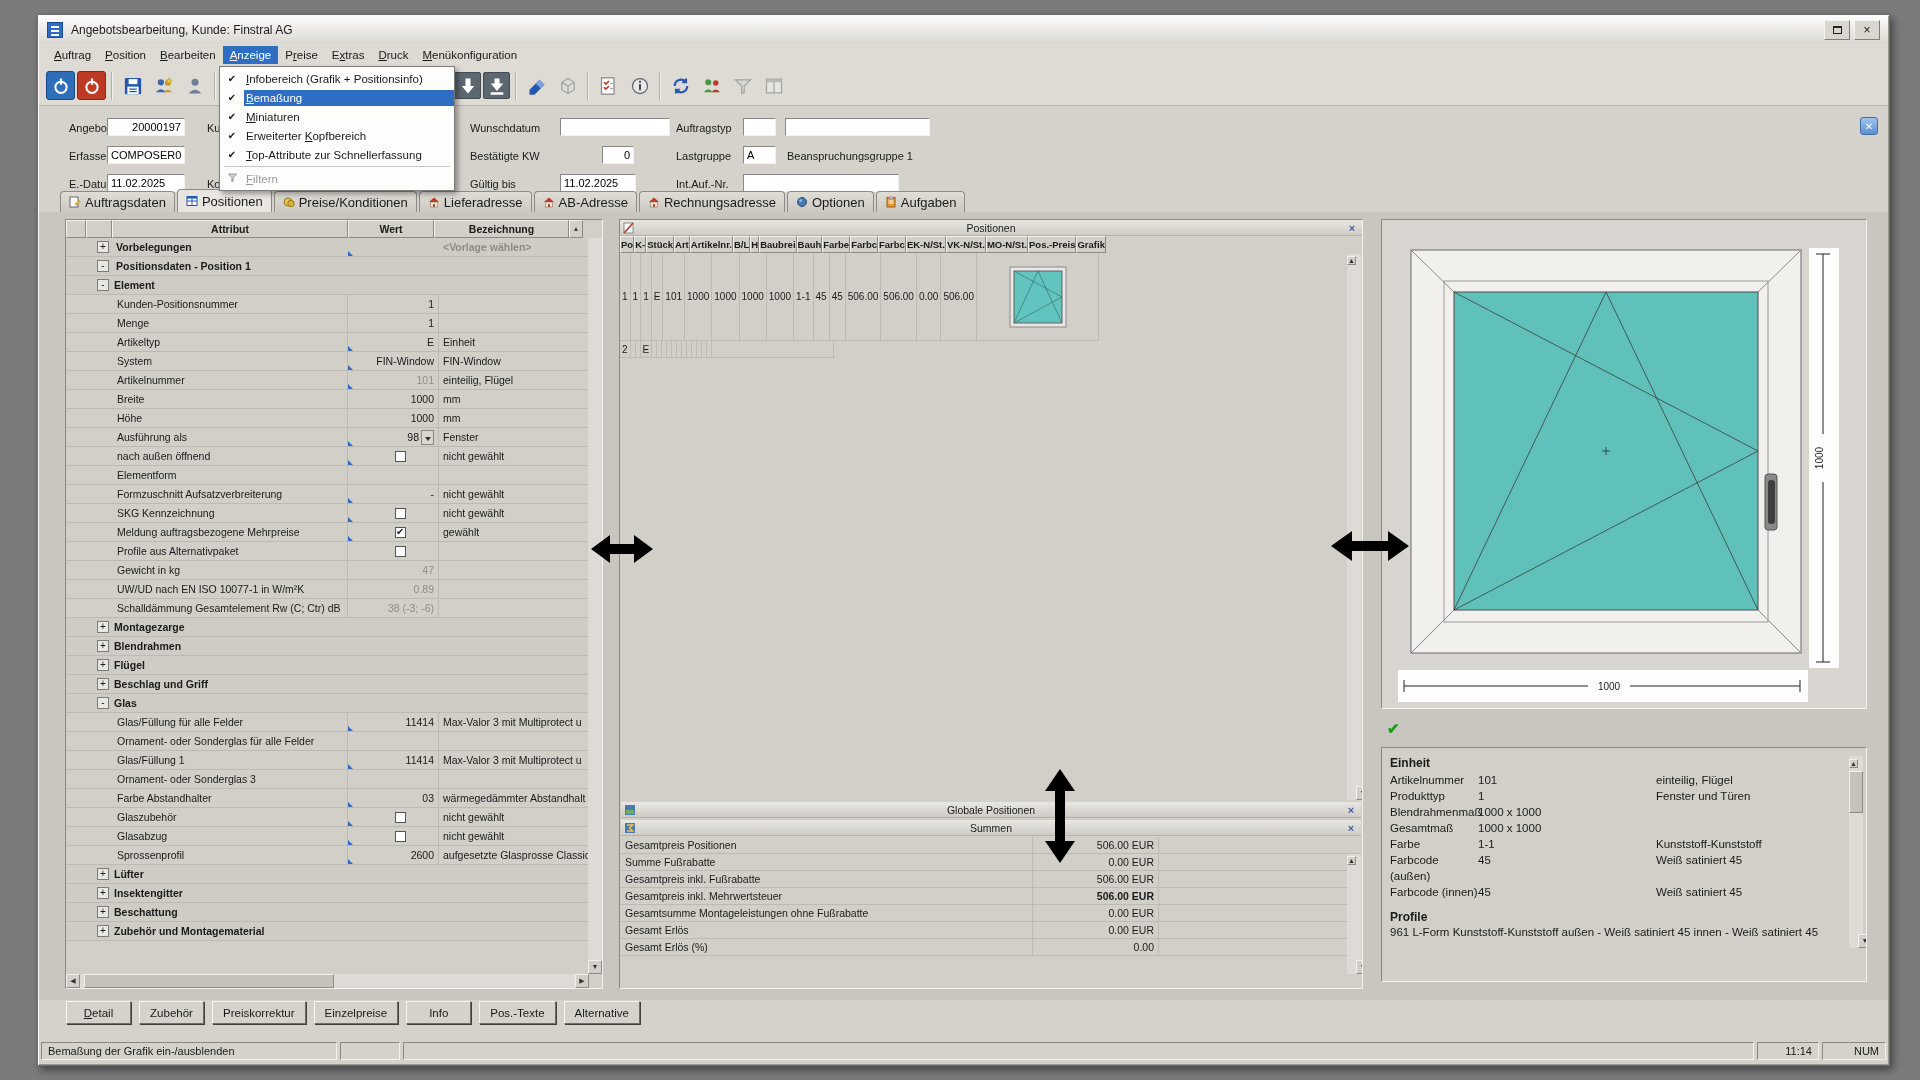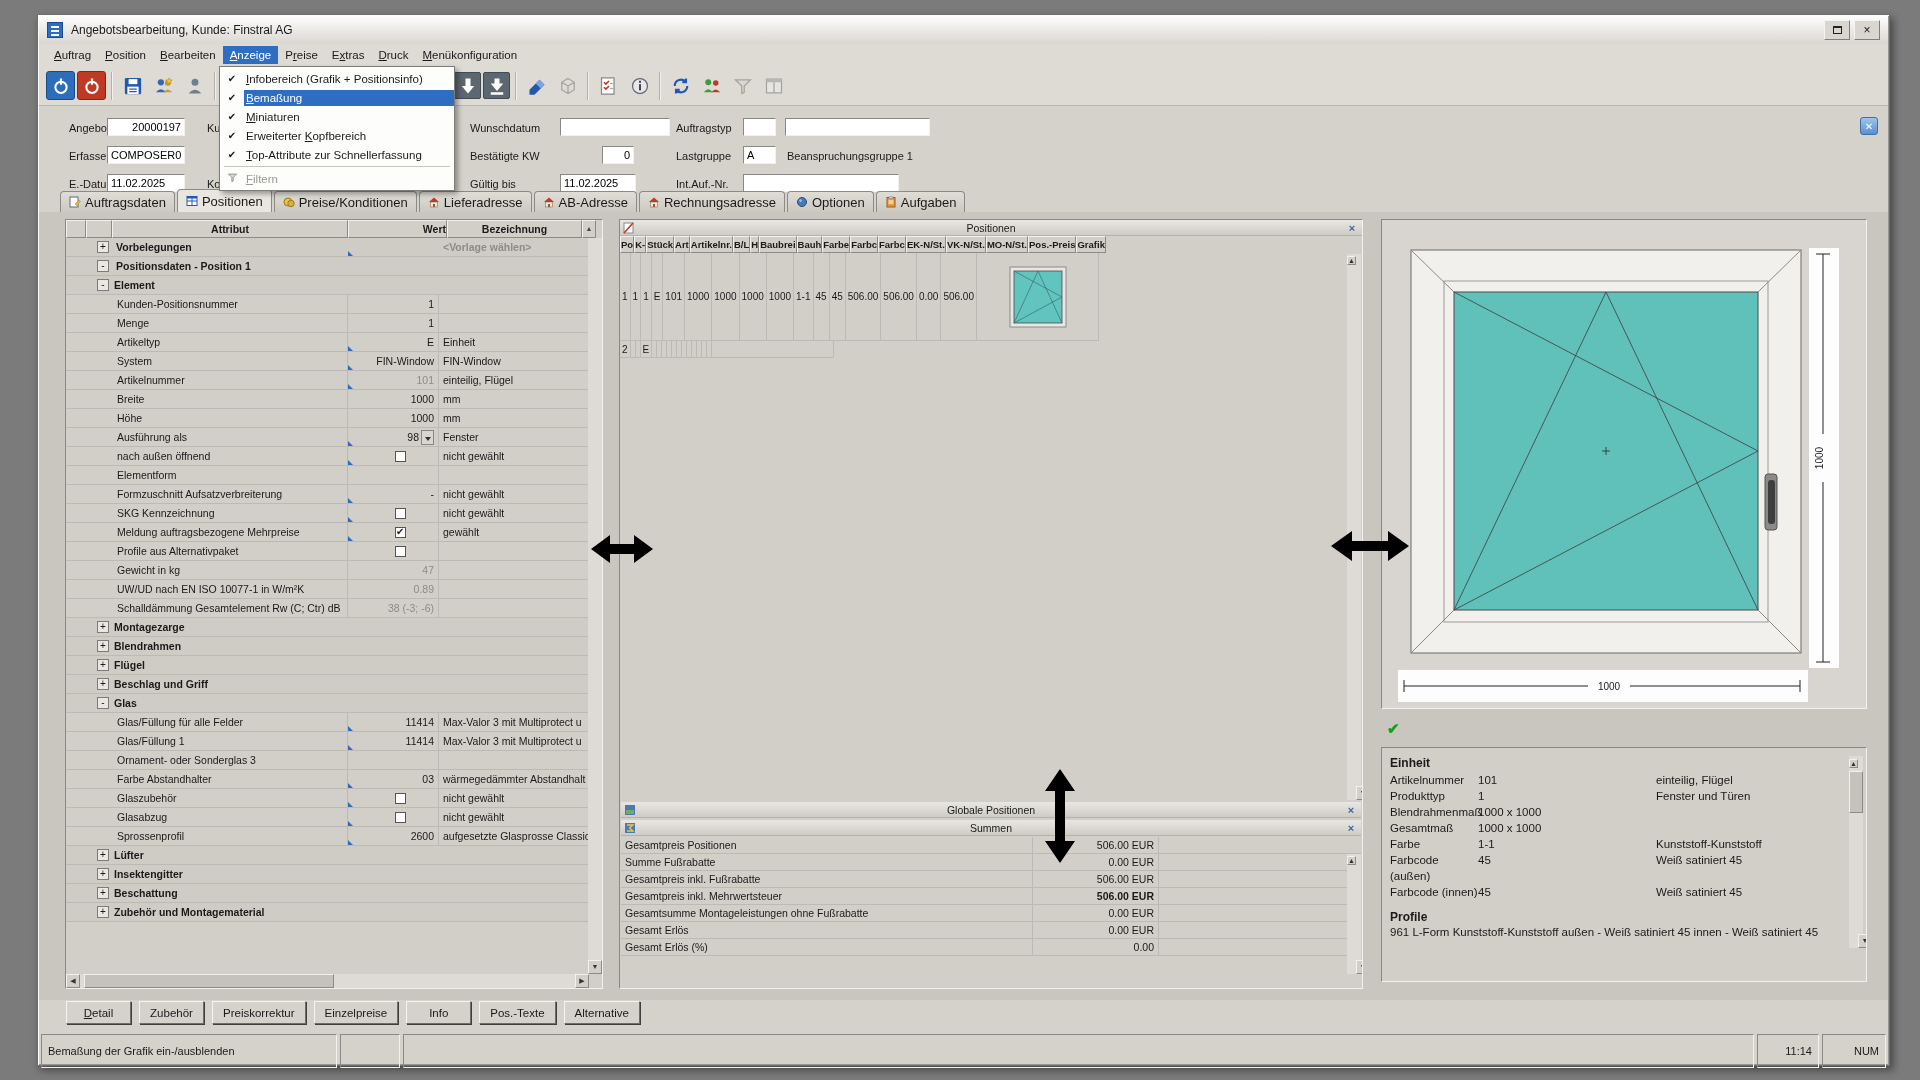--- a/index.html
+++ b/index.html
@@ -58,21 +58,21 @@
   
   .content { position:absolute; left:1px; top:197px; right:1px; height:788px; background:#c9c6c0; }
 
   .panel { position:absolute; background:#d2cfc9; border:1px solid; border-color:#8a8884 #f2f1ef #f2f1ef #8a8884; }
 
   
   #attr-panel { left:26px; top:7px; width:538px; height:770px; overflow:hidden; font-size:10.5px; }
   .ag-head { display:flex; height:18px; font-weight:bold; }
   .ag-hcell { background:#d2cfc9; border:1px solid; border-color:#f2f1ee #8c8a86 #8c8a86 #f2f1ee; text-align:center; line-height:16px; }
   .agc1 { width:20px; } .agc2 { width:26px; }
-  .agc3 { width:236px; } .agc4 { width:99px;text-align:right; } .agc5 { width:135px; }
+  .agc3 { width:236px; } .agc4 { width:86px; } .agc5 { width:135px; }
   .ag-upbox { width:14px; background:#d2cfc9; border:1px solid; border-color:#f2f1ee #8c8a86 #8c8a86 #f2f1ee; font-size:7px; text-align:center; line-height:16px; color:#444; }
   .ag-rows { position:relative; }
   .ag-row { display:flex; height:19px; border-bottom:1px solid #bdbab5; align-items:stretch; }
   .ag-row.grp { font-weight:bold; background:#cfccc6; }
   .cell-a { width:282px; position:relative; display:flex; align-items:center; border-right:1px solid #bdbab5; overflow:hidden; white-space:nowrap; }
   .grp .cell-a { border-right-color:transparent; }
   .cell-a.l0 { padding-left:50px; } .cell-a.l1 { padding-left:48px; } .cell-a.l2 { padding-left:51px; }
   .cell-a.l0 { padding-left:50px; }
   .exp { position:absolute; left:31px; top:3px; width:12px; height:12px; background:#e9e7e3; border:1px solid #7d7b77;
      font-size:10px; line-height:10px; text-align:center; font-weight:normal; }
@@ -133,21 +133,21 @@
   .eh-thumb { position:absolute; top:15px; left:0; width:14px; height:42px; background:#c5c2bc; border:1px solid; border-color:#f2f1ee #8c8a86 #8c8a86 #f2f1ee; }
 
   
   .footer { position:absolute; left:28px; top:986px; display:flex; gap:8px; }
   .fbtn { min-width:65px; height:23px; padding:0 10px; background:#d5d2cc; border:1px solid; border-color:#f5f4f1 #6f6d69 #6f6d69 #f5f4f1;
      box-shadow:1px 1px 0 #403f3d; font-size:11.5px; display:flex; align-items:center; justify-content:center; }
   .fbtn u { text-decoration:underline; }
 
   
   .statusbar { position:absolute; left:3px; right:3px; top:1026px; height:20px; display:flex; gap:3px; font-size:11px; align-items:center; }
-  .seg { height:34px; border:1px solid; border-color:#8a8884 #f2f1ef #f2f1ef #8a8884; display:flex; align-items:center; padding:0 6px; white-space:nowrap; overflow:hidden; }
+  .seg { height:18px; border:1px solid; border-color:#8a8884 #f2f1ef #f2f1ef #8a8884; display:flex; align-items:center; padding:0 6px; white-space:nowrap; overflow:hidden; }
   .seg1 { width:296px; } .seg2 { width:60px; } .seg3 { flex:1; } .seg4 { width:62px; justify-content:flex-end; } .seg5 { width:64px; justify-content:flex-end; }
 
   
   .dropdown { position:absolute; left:181px; top:51px; width:236px; background:#fdfdfc; border:1px solid #7e7c78;
      box-shadow:3px 3px 5px rgba(0,0,0,.35); z-index:40; font-size:11.5px; padding:2px 0; }
   .mi { display:flex; align-items:center; height:19px; }
   .mi-gut { width:24px; flex:0 0 24px; text-align:center; font-size:10px; }
   .mi-lab { flex:1; padding:2px 6px 2px 2px; }
   .mi.hl .mi-lab { background:#2e6ec2; color:#fff; }
   .mi.dis { color:#9b9995; }
@@ -972,20 +972,34 @@
 
               <span>11414</span>
 
               <span class="mark"></span>
             </span>
             <span class="cell-b">
               <span>Max-Valor 3 mit Multiprotect u</span>
             </span>
           </div>
 
+          <div class="ag-row">
+            <span class="cell-a l2">
+
+              <span>Ornament- oder Sonderglas für alle Felder</span>
+            </span>
+            <span class="cell-w">
+
+              <span></span>
+
+            </span>
+            <span class="cell-b">
+              <span></span>
+            </span>
+          </div>
 
           <div class="ag-row">
             <span class="cell-a l2">
 
               <span>Glas/Füllung 1</span>
             </span>
             <span class="cell-w">
 
               <span>11414</span>
 

